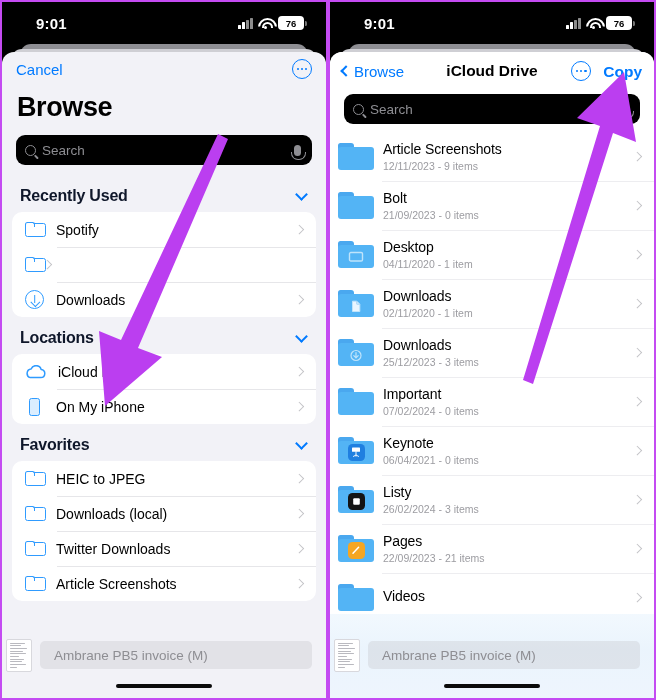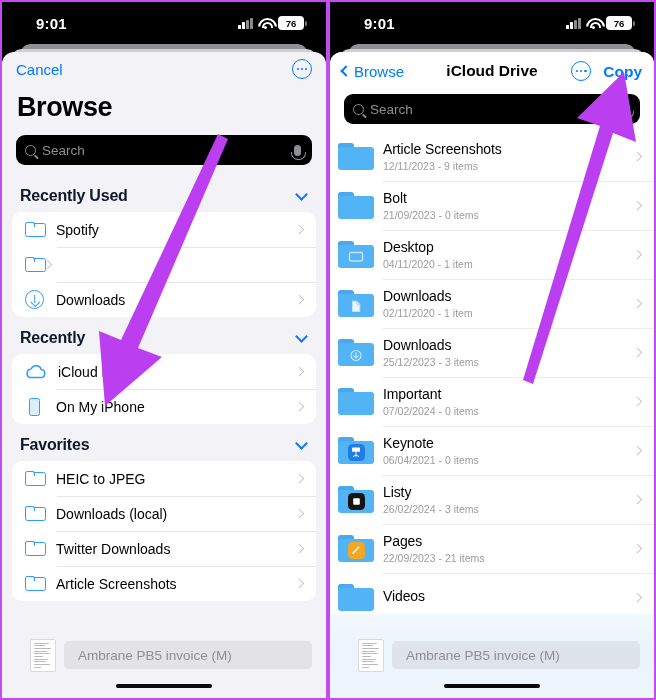--- a/index.html
+++ b/index.html
@@ -352,21 +352,21 @@
     z-index: 2;
     display: flex; align-items: center; justify-content: center;
   }
 
   
   .dragbar {
     position: absolute;
     left: 0; right: 0; bottom: 26px;
     height: 34px;
     display: flex; align-items: center;
-    padding-left: 28px;
+    padding-left: 4px;
     z-index: 40;
   }
   .drag-thumb {
     width: 26px; height: 33px;
     background: #ffffff;
     border: 1px solid #d8d8dd;
     border-radius: 2px;
     flex: none;
     overflow: hidden;
     padding: 3px 3px;
@@ -479,21 +479,21 @@
               <span class="chev-right"></span>
             </div>
             <div class="row">
               <span class="ico-download"></span>
               <span class="row-label">Downloads</span>
               <span class="chev-right"></span>
             </div>
           </div>
 
           <div class="section-head">
-            <span class="section-title">Recently</span>
+            <span class="section-title">Locations</span>
             <span class="chev-down"></span>
           </div>
           <div class="group">
             <div class="row">
               <span class="ico-cloud">
                 <svg width="21" height="14" viewBox="0 0 21 14" fill="none">
                   <path d="M5.2 12.6h10.6a4.1 4.1 0 0 0 .35-8.17A5.3 5.3 0 0 0 6.1 4.1a4.35 4.35 0 0 0-.9 8.5z" stroke="#2f9bff" stroke-width="1.5" fill="none" stroke-linejoin="round"></path>
                 </svg>
               </span>
               <span class="row-label">iCloud Drive</span>

